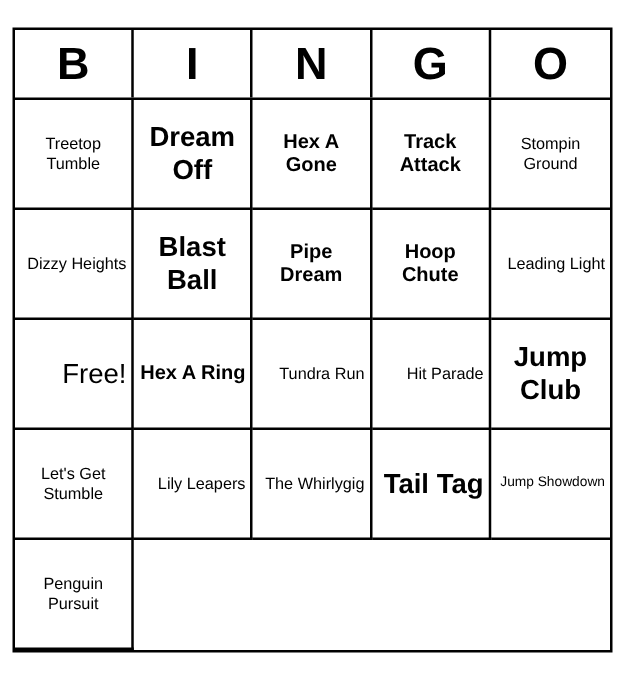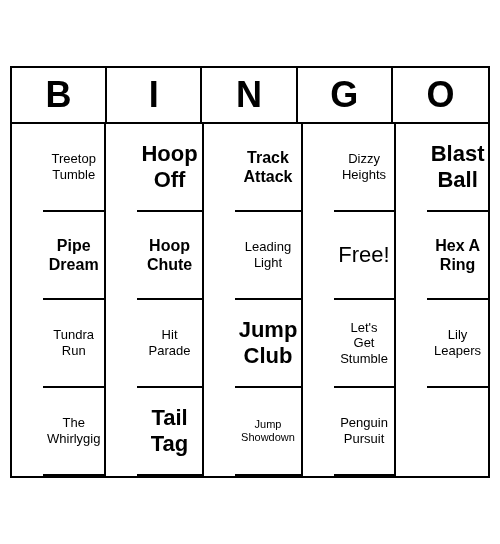--- a/index.html
+++ b/index.html
@@ -50,21 +50,20 @@
     .bingo-cell {
       border-right: 2px solid #000;
       border-bottom: 2px solid #000;
       min-height: 88px;
       display: flex;
       align-items: center;
       justify-content: flex-end;
       text-align: center;
       padding: 4px;
       position: relative;
-      margin-left: 31px;
     }
 
     .bingo-cell:nth-child(5n) {
       border-right: none;
     }
 
     .bingo-grid .bingo-cell:nth-child(n+26) {
       border-bottom: none;
     }
 
@@ -104,24 +103,30 @@
       <div class="bingo-letter">I</div>
       <div class="bingo-letter">N</div>
       <div class="bingo-letter">G</div>
       <div class="bingo-letter">O</div>
     </div>
   <div class="bingo-grid">
   <div class="bingo-cell">
         <span class="cell-text small">Treetop Tumble</span>
       </div>
       <div class="bingo-cell">
-        <span class="cell-text large">Hoop Off</span>
+        <span class="cell-text large">Dream Off</span>
+      </div>
+      <div class="bingo-cell">
+        <span class="cell-text medium">Hex A Gone</span>
       </div>
       <div class="bingo-cell">
         <span class="cell-text medium">Track Attack</span>
+      </div>
+      <div class="bingo-cell">
+        <span class="cell-text small">Stompin Ground</span>
       </div>
       <div class="bingo-cell">
         <span class="cell-text small">Dizzy Heights</span>
       </div>
       <div class="bingo-cell">
         <span class="cell-text large">Blast Ball</span>
       </div>
       <div class="bingo-cell">
         <span class="cell-text medium">Pipe Dream</span>
       </div>

